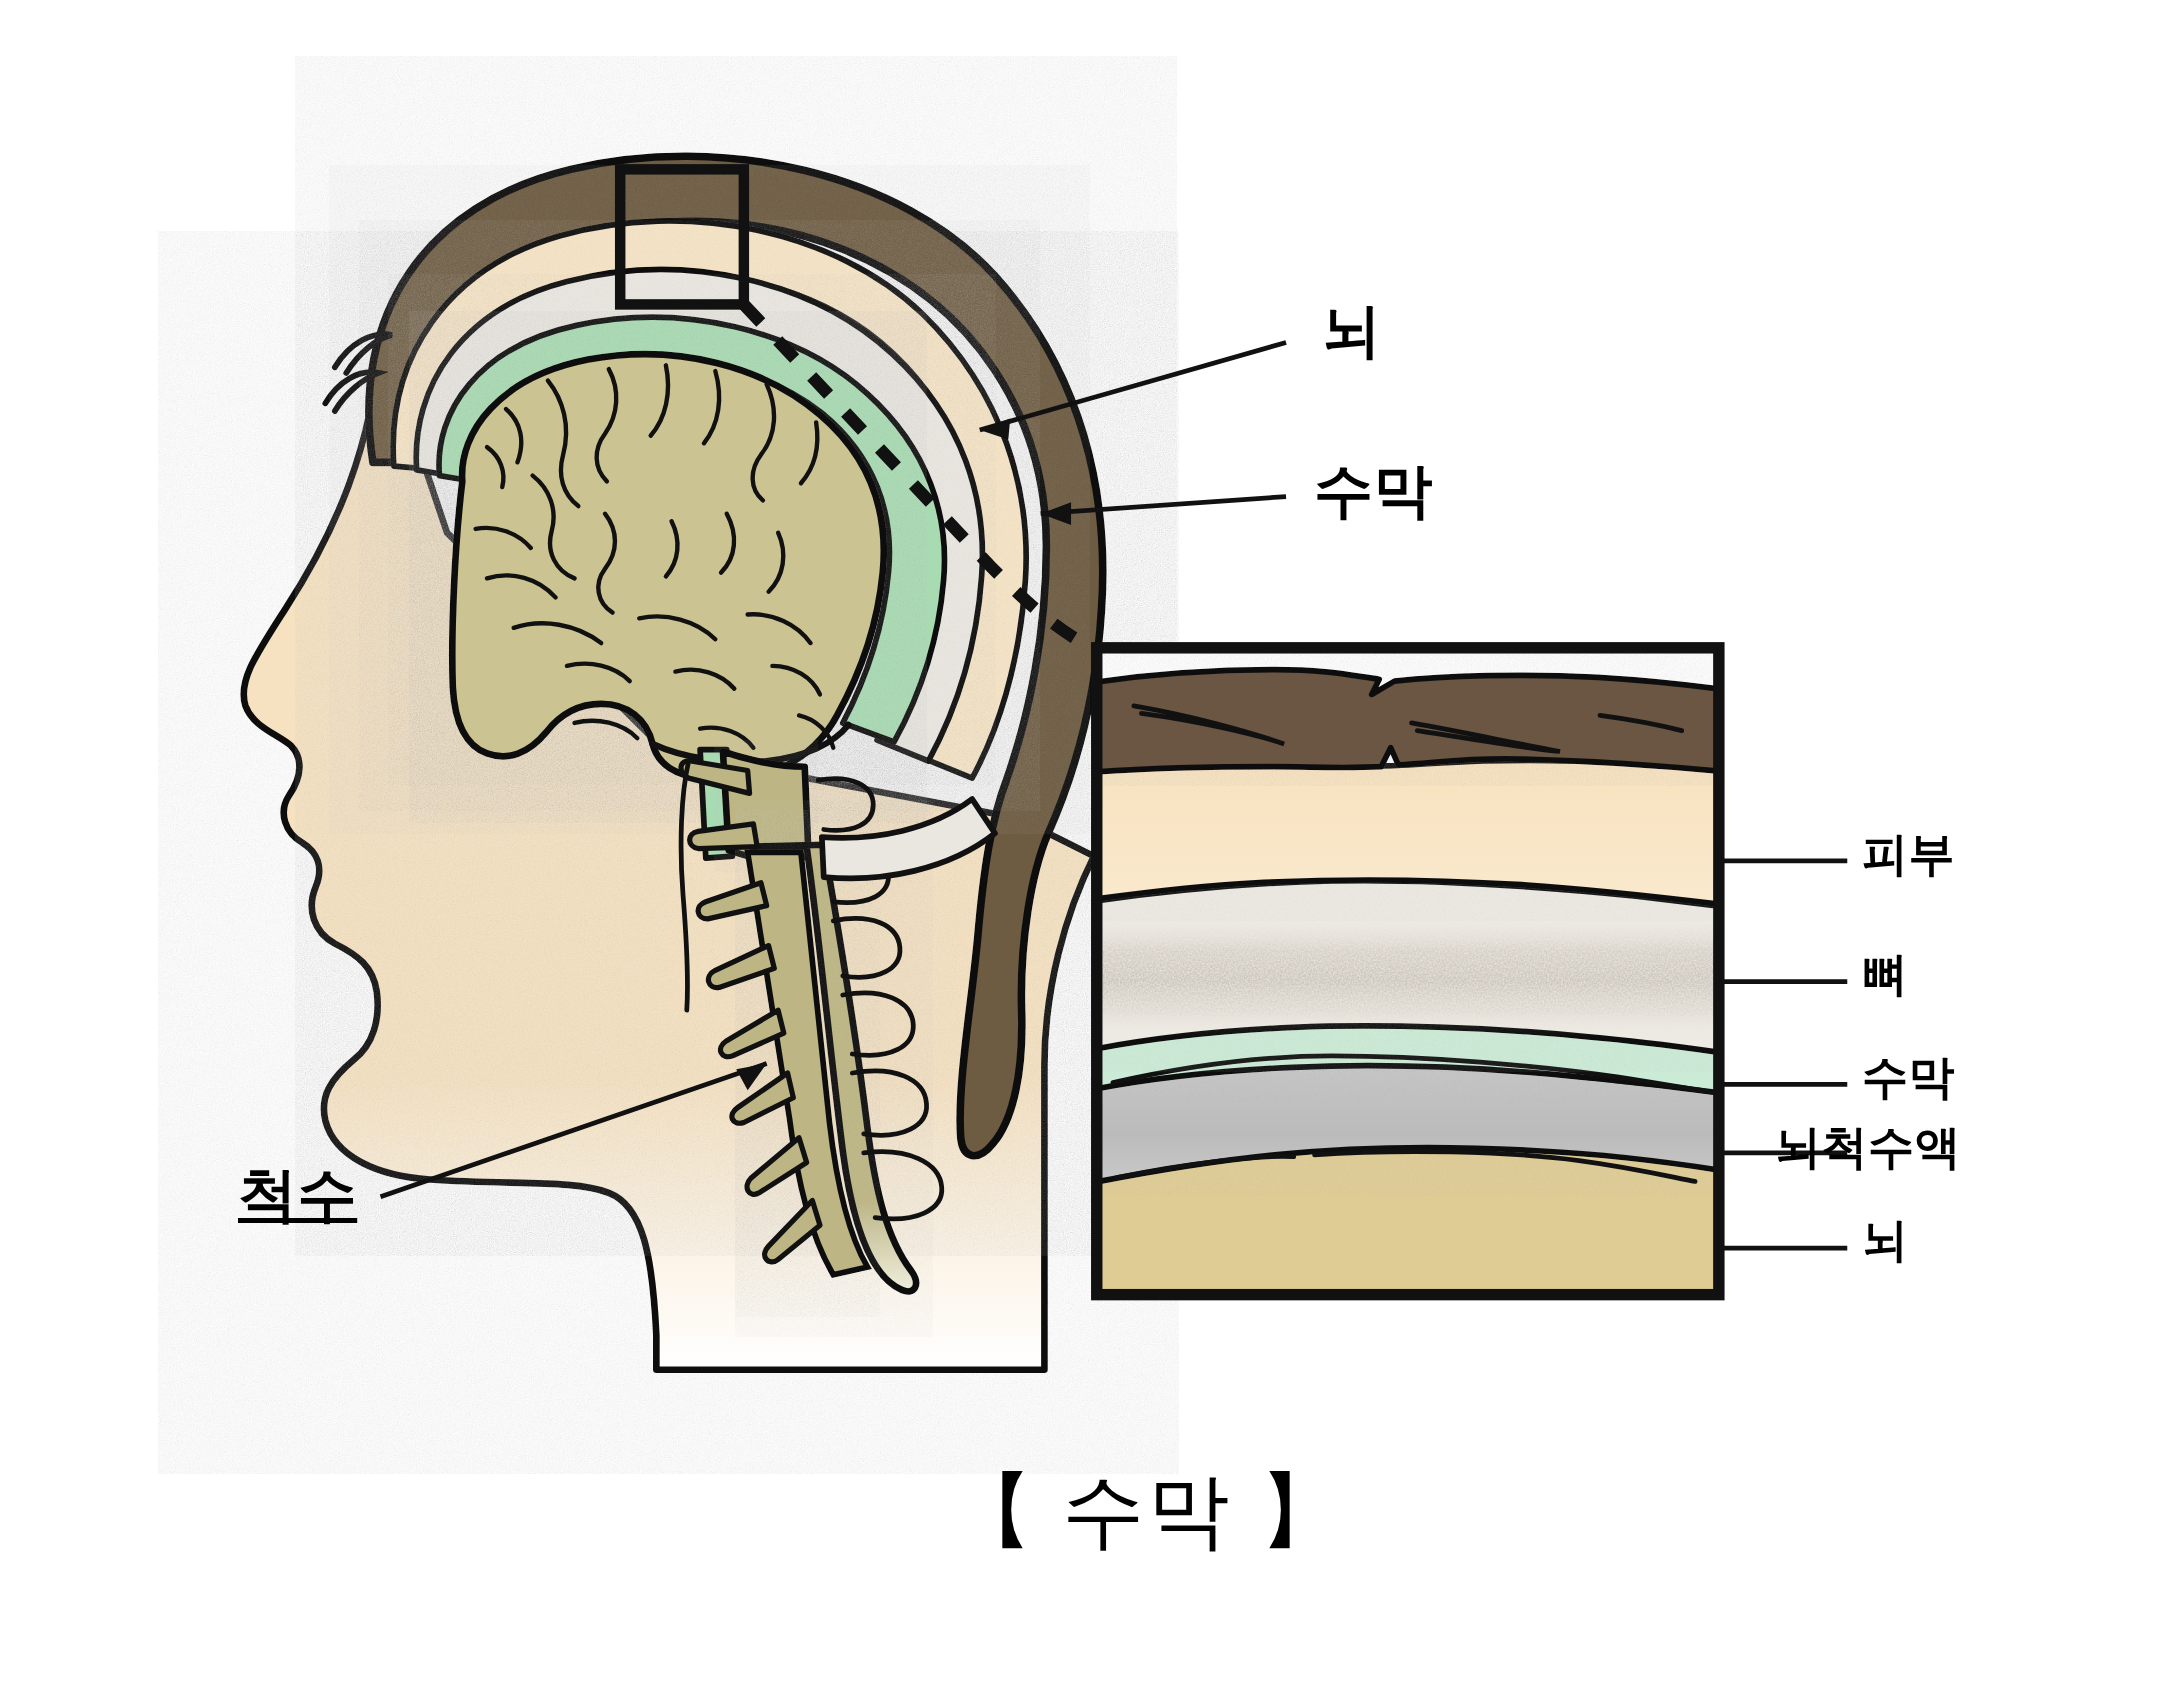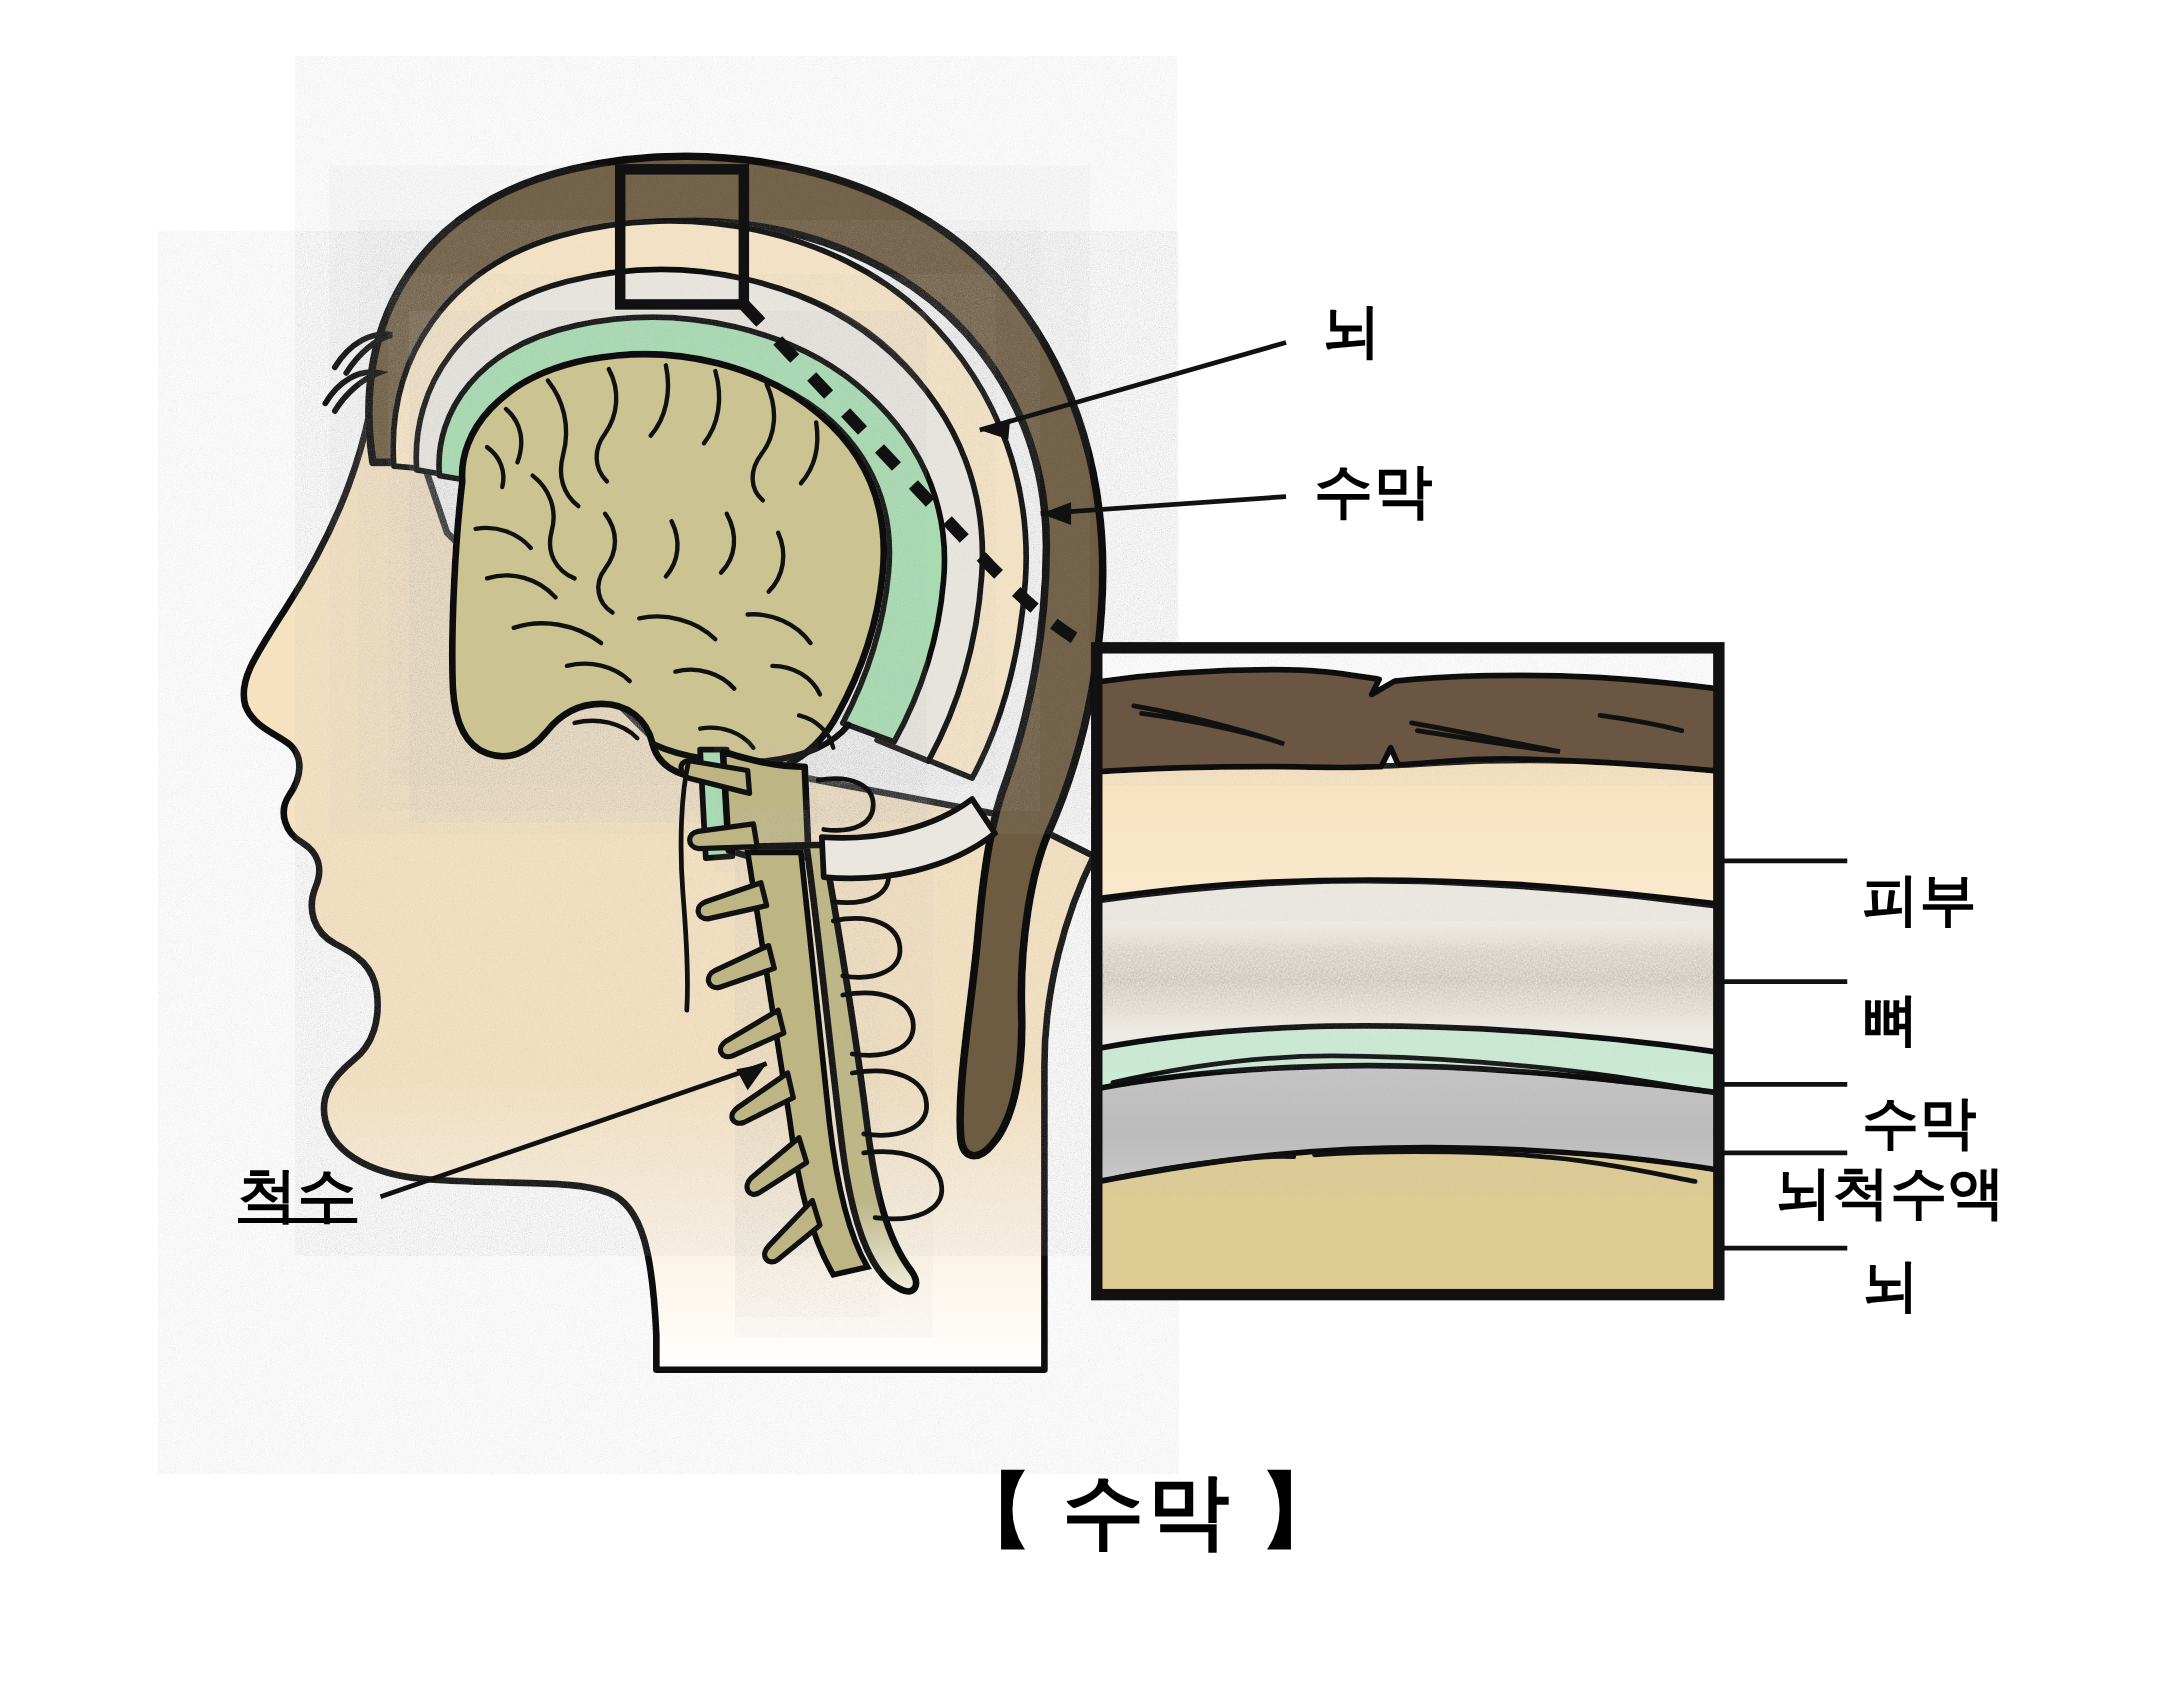--- a/index.html
+++ b/index.html
@@ -12,25 +12,25 @@
   svg.layer{position:absolute;left:0;top:0;width:2184px;height:1698px;}
   .lbl{
     position:absolute;
     font-weight:700;
     color:#000000;
     white-space:nowrap;
     line-height:1;
     letter-spacing:0.01em;
   }
   .lbl-side{font-size:59px;}
-  .lbl-inset{font-size:57px;margin-top:40px;}
+  .lbl-inset{font-size:46px;}
   .title{
     position:absolute;
     font-size:82px;
-    font-weight:700;
+    font-weight:400;
     color:#000;
     white-space:nowrap;
     letter-spacing:0.04em;
   }
 </style>
 </head>
 <body>
 
 <div id="stage">
 

